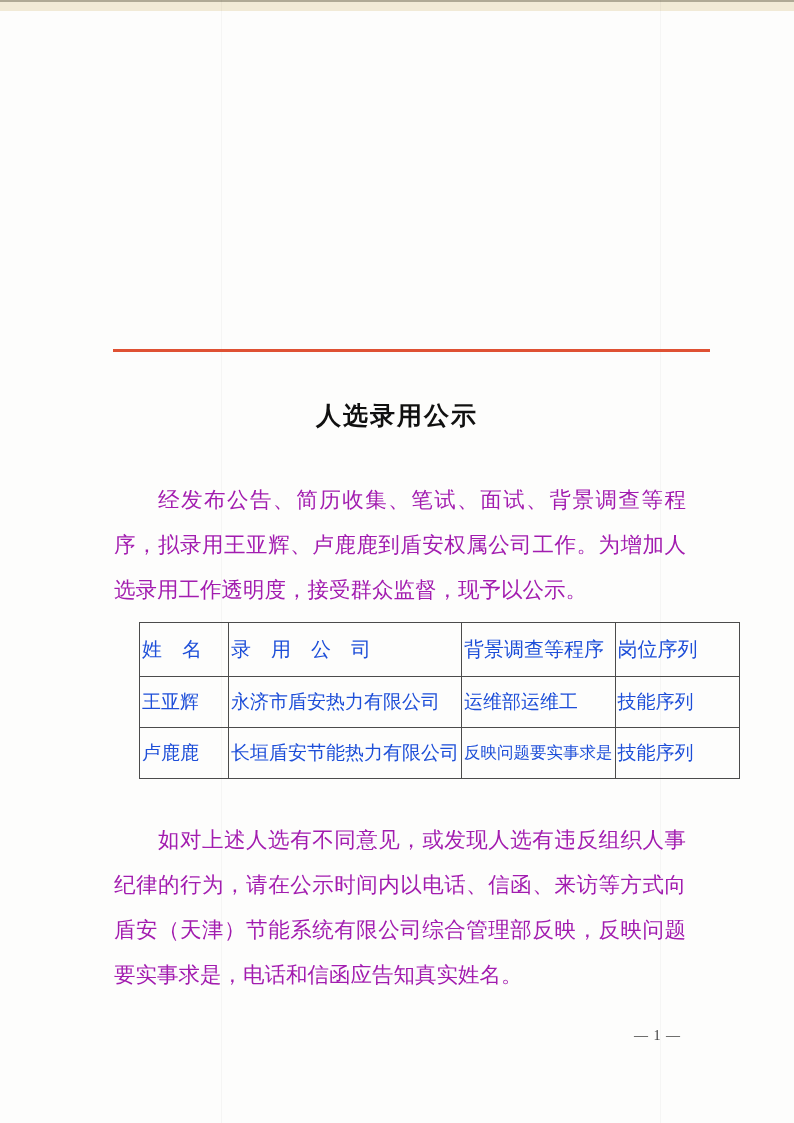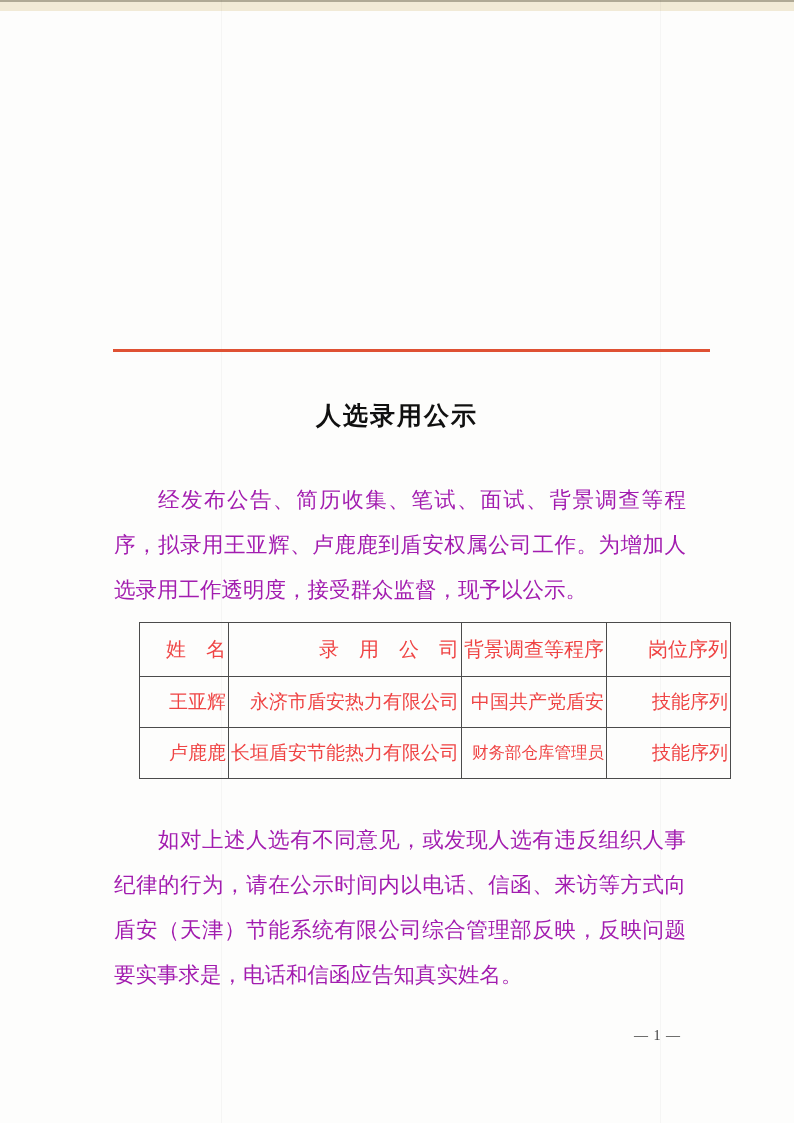--- a/index.html
+++ b/index.html
@@ -65,24 +65,24 @@
   .para-2 { top: 818px; }
 
   
   .roster-table {
     position: absolute; top: 622px; left: 139px;
     border-collapse: collapse;
     table-layout: fixed;
   }
   .roster-table td {
     border: 1px solid #4b4b4b;
-    text-align: right;
+    text-align: left;
     vertical-align: middle;
     font-size: 19px;
-    color: #ef4444;
+    color: #1d4ed8;
     padding: 0 2px;
     overflow: hidden;
     white-space: nowrap;
   }
   .roster-table tr.hdr td { height: 53px; font-size: 20px; }
   .roster-table tr.row td { height: 50px; }
   .roster-table td.c0 { width: 84px; }
   .roster-table td.c1 { width: 216px; }
   .roster-table td.c2 { width: 131px; }
   .roster-table td.c3 { width: 119px; }
@@ -115,27 +115,27 @@
     <tbody>
       <tr class="hdr">
         <td class="c0">姓　名</td>
         <td class="c1">录　用　公　司</td>
         <td class="c2">背景调查等程序</td>
         <td class="c3">岗位序列</td>
       </tr>
       <tr class="row">
         <td class="c0">王亚辉</td>
         <td class="c1">永济市盾安热力有限公司</td>
-        <td class="c2">中国共产党盾安</td>
+        <td class="c2">运维部运维工</td>
         <td class="c3">技能序列</td>
       </tr>
       <tr class="row">
         <td class="c0">卢鹿鹿</td>
         <td class="c1">长垣盾安节能热力有限公司</td>
-        <td class="c2 small">财务部仓库管理员</td>
+        <td class="c2 small">反映问题要实事求是</td>
         <td class="c3">技能序列</td>
       </tr>
     </tbody>
   </table>
 
   <div class="para para-2">如对上述人选有不同意见，或发现人选有违反组织人事纪律的行为，请在公示时间内以电话、信函、来访等方式向盾安（天津）节能系统有限公司综合管理部反映，反映问题要实事求是，电话和信函应告知真实姓名。</div>
 
   <div class="page-num">— 1 —</div>
 
 </div>

